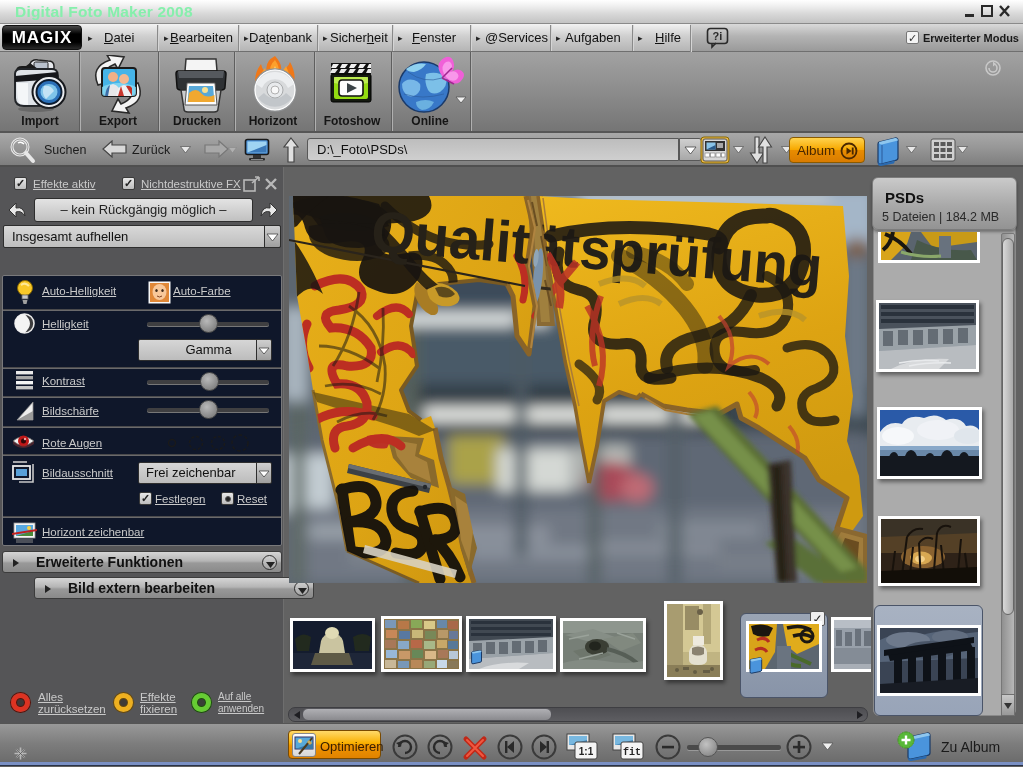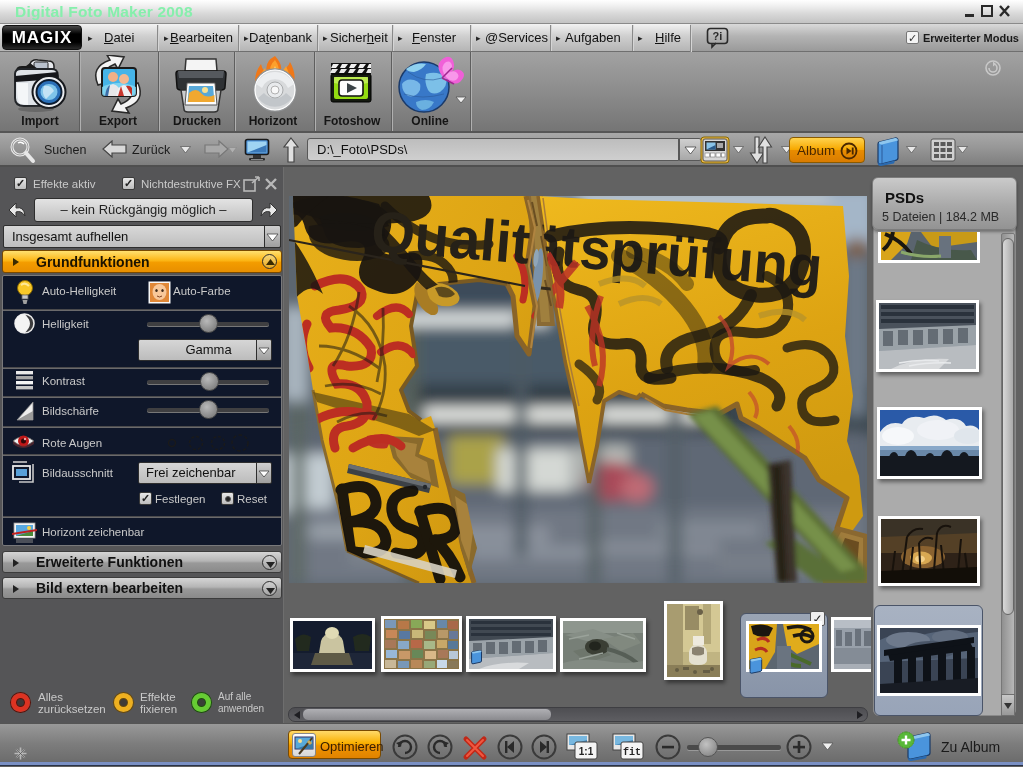--- a/index.html
+++ b/index.html
@@ -41,21 +41,21 @@
 .tb2label { top:10px; font-size:12.5px; color:#1c1c1c; }
 #pathfield { left:307px; top:5px; width:372px; height:23px; background:linear-gradient(#bdbdbd,#cfcfcf);
   border:1px solid #585858; border-radius:3px 0 0 3px; font-size:13px; color:#111; line-height:21px; padding-left:9px;}
 #patharrow { left:679px; top:5px; width:23px; height:23px; background:linear-gradient(#cfcfcf,#a8a8a8);
   border:1px solid #585858; border-radius:0 3px 3px 0; }
 #albumbtn { left:789px; top:4px; width:76px; height:26px; background:linear-gradient(#ffd34e,#f7a800 48%,#e88c00 52%,#d97b00);
   border:1px solid #8a5a00; border-radius:4px; font-size:13px; color:#3a2000; }
 
 
 #leftpanel { left:0; top:167px; width:284px; height:556px; background:#555557; border-right:1px solid #6e6e6e;}
-.lp-text { color:#c9c9c9; font-size:11.5px; }
+.lp-text { color:#c9c9c9; font-size:11.5px;text-decoration:underline; }
 .lp-check { width:13px; height:13px; background:linear-gradient(#e8e8e8,#bdbdbd); border:1px solid #3a3a3a; border-radius:2px; text-align:center; line-height:11px; font-size:11px; color:#222; font-weight:bold;}
 #undo-btn { left:34px; top:31px; width:219px; height:24px; background:linear-gradient(#e3e3e3,#c0c0c0); border:1px solid #2e2e2e; border-radius:3px; text-align:center; font-size:13px; color:#222; line-height:22px; }
 #preset-dd { left:3px; top:58px; width:278px; height:23px; background:linear-gradient(#d8d8d8,#bebebe); border:1px solid #2e2e2e; border-radius:2px; font-size:13px; color:#111; line-height:21px; padding-left:8px; }
 #preset-arrow { left:264px; top:58px; width:17px; height:23px; background:linear-gradient(#cfcfcf,#9f9f9f); border:1px solid #2e2e2e; border-radius:0 2px 2px 0; }
 #grund-hdr { left:2px; top:83px; width:280px; height:23px; background:linear-gradient(#ffe070,#fcb616 45%,#f39c00 55%,#e88f00);
   border:1px solid #7a4a00; border-radius:3px; }
 #grund-hdr .t { position:absolute; left:33px; top:3px; font-weight:bold; font-size:14px; color:#1a1200; }
 #fx-box { left:2px; top:108px; width:280px; height:271px; background:#0f172a; border:1px solid #79797b; border-radius:2px; }
 .fxrow-sep { left:0; width:278px; height:1px; background:#4a4a4c; box-shadow:0 1px 0 #6a6a6c; }
 .slider-track { width:122px; height:4px; background:#3f3f41; border-radius:2px; box-shadow:0 1px 0 #777; }
@@ -342,30 +342,20 @@
       <path d="M8 3 L8 8 Q16 6 17 16 Q13 10 8 12 L8 17 L1 10 Z" fill="#e8e8e8" stroke="#333" stroke-width="1"></path>
     </svg>
     <div id="undo-btn" class="abs">– kein Rückgängig möglich –</div>
     <svg class="abs" style="left:256px; top:33px;" width="22" height="20" viewBox="0 0 22 20">
       <path d="M14 3 L14 8 Q6 6 5 16 Q9 10 14 12 L14 17 L21 10 Z" fill="#e8e8e8" stroke="#333" stroke-width="1"></path>
     </svg>
     <div id="preset-dd" class="abs">Insgesamt aufhellen</div>
     <div id="preset-arrow" class="abs"><svg width="15" height="21" viewBox="0 0 15 21">
           <path d="M2 8 L13 8 L7.5 15 Z" fill="#fff" stroke="#444" stroke-width="0.8"></path>
         </svg></div>
-    <div id="grund-hdr" class="abs">
-      <span class="t">Grundfunktionen</span>
-      <svg class="abs" style="left:9px; top:6px;" width="8" height="10" viewBox="0 0 8 10">
-          <path d="M1 1 L7 5 L1 9 Z" fill="#3a2a00"></path>
-        </svg>
-      <div class="circbtn" style="left:259px; top:3px; background:linear-gradient(#f8d878,#e8a820);"></div>
-      <svg class="abs" style="left:262px; top:7px;" width="11" height="8" viewBox="0 0 11 8">
-          <path d="M1 7 L10 7 L5.5 1 Z" fill="#3a2a00"></path>
-        </svg>
-    </div>
     <div id="fx-box" class="abs">
 
       <svg class="abs" style="left:12px; top:3px;" width="20" height="27" viewBox="0 0 20 27">
         <circle cx="10" cy="9" r="7.5" fill="#f8c828" stroke="#8a6a00" stroke-width="1"></circle>
         <path d="M6 6 Q10 3 14 7" stroke="#fde896" stroke-width="2.2" fill="none"></path>
         <rect x="7" y="16" width="6" height="4" fill="#c8c8c8" stroke="#666" stroke-width="0.8"></rect>
         <path d="M7.5 21 L12.5 21 L11.5 25 L8.5 25 Z" fill="#a0a0a0"></path>
       </svg>
       <div class="abs lp-text" style="left:39px; top:9px;">Auto-Helligkeit</div>
       <svg class="abs" style="left:145px; top:5px;" width="23" height="23" viewBox="0 0 23 23">
@@ -460,21 +450,21 @@
     <div class="gray-hdr abs" style="top:384px;">
       <span class="t">Erweiterte Funktionen</span>
       <svg class="abs" style="left:9px; top:6px;" width="8" height="10" viewBox="0 0 8 10">
           <path d="M1 1 L7 5 L1 9 Z" fill="#222"></path>
         </svg>
       <div class="circbtn" style="left:259px; top:3px;"></div>
       <svg class="abs" style="left:262px; top:9px;" width="11" height="8" viewBox="0 0 11 8">
           <path d="M1 1 L10 1 L5.5 7 Z" fill="#222"></path>
         </svg>
     </div>
-    <div class="gray-hdr abs" style="top:410px;">
+    <div class="gray-hdr abs" style="top:410px;margin-left:32px;">
       <span class="t">Bild extern bearbeiten</span>
       <svg class="abs" style="left:9px; top:6px;" width="8" height="10" viewBox="0 0 8 10">
           <path d="M1 1 L7 5 L1 9 Z" fill="#222"></path>
         </svg>
       <div class="circbtn" style="left:259px; top:3px;"></div>
       <svg class="abs" style="left:262px; top:9px;" width="11" height="8" viewBox="0 0 11 8">
           <path d="M1 1 L10 1 L5.5 7 Z" fill="#222"></path>
         </svg>
     </div>
 

